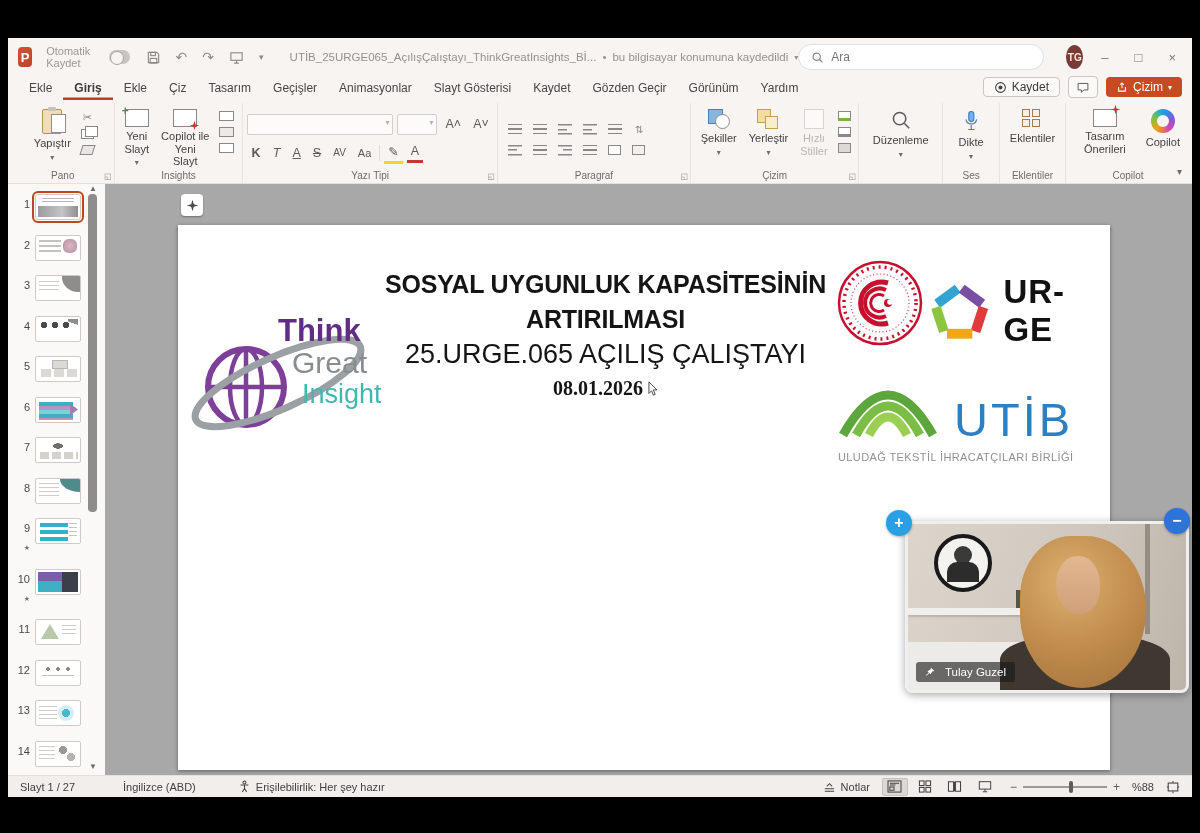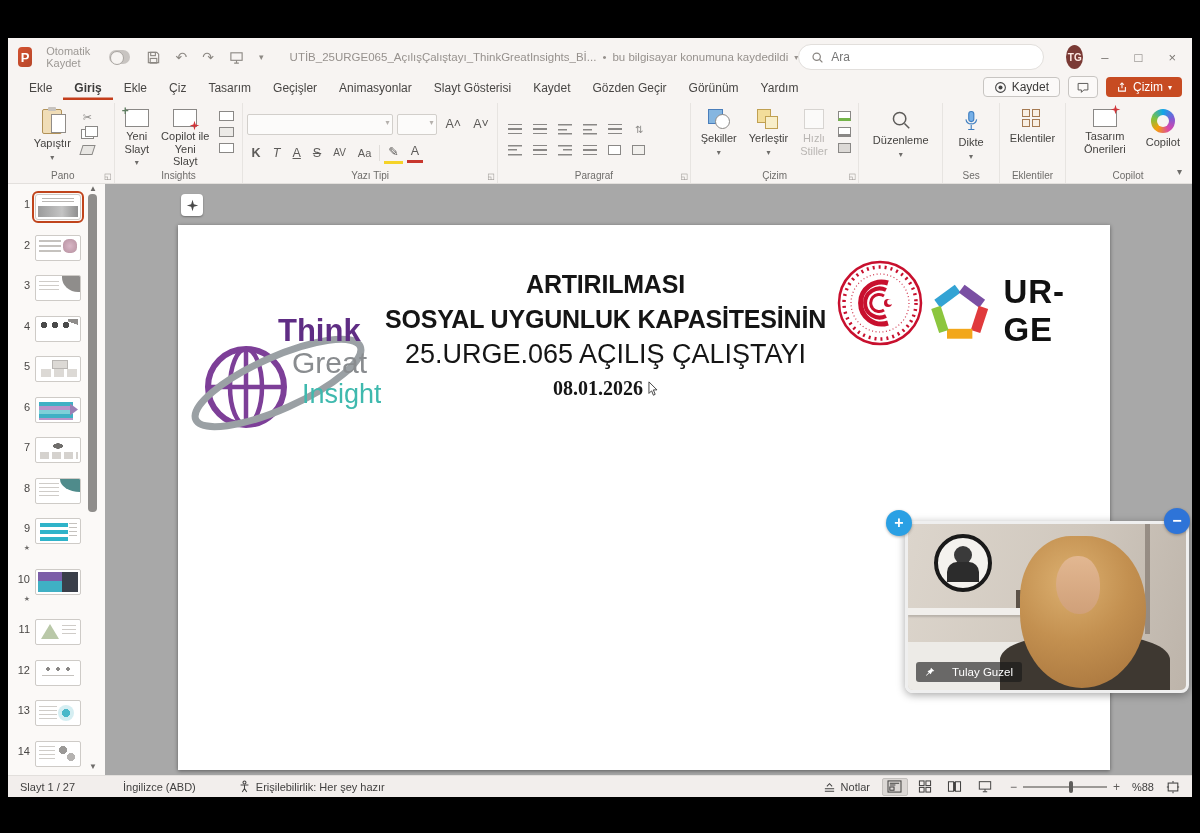--- a/index.html
+++ b/index.html
@@ -202,21 +202,21 @@
   .wc-portrait::before { content:""; position:absolute; left:16px; top:8px; width:18px; height:18px; border-radius:50%; background:#3a3a3a; }
   .wc-portrait::after { content:""; position:absolute; left:9px; top:24px; width:32px; height:20px; border-radius:10px 10px 0 0; background:#2c2c2c; }
   .wc-shelf { left:0; top:84px; width:150px; height:7px; background:#f1efec; box-shadow:0 2px 2px rgba(0,0,0,.15); }
   .wc-item { left:108px; top:66px; width:8px; height:18px; background:#5c5248; }
   .wc-couch { left:-18px; top:118px; width:150px; height:70px; background:#edebe7; border-radius:18px 18px 0 0; }
   .wc-body { left:92px; top:112px; width:170px; height:66px; background:#3e3831; border-radius:36% 36% 0 0; }
   .wc-hair { left:112px; top:12px; width:126px; height:152px; border-radius:46% 54% 58% 56%;
              background:radial-gradient(circle at 40% 30%,#dcb070 0%,#c39050 45%,#a4713a 100%); }
   .wc-face { left:148px; top:32px; width:44px; height:58px; border-radius:50% 50% 46% 54%;
              background:linear-gradient(180deg,#e2b791,#d0a079); }
-  .nametag { position:absolute; left:8px; bottom:8px; display:flex; align-items:center; gap:17px;
+  .nametag { position:absolute; left:8px; bottom:8px; display:flex; align-items:center; gap:10px;
              background:rgba(25,25,25,.62); border-radius:3px; padding:4px 9px; }
   .nametag span { font-size:11.5px; color:#fff; }
   .wc-btn { position:absolute; width:26px; height:26px; border-radius:50%; color:#fff; font-size:16px; font-weight:bold;
             display:flex; align-items:center; justify-content:center; box-shadow:0 1px 3px rgba(0,0,0,.3); z-index:5; }
   .wc-plus { left:781px; top:326px; background:#2aa0e4; }
   .wc-minus { left:1059px; top:324px; background:#2e74d8; }
 
   
   .statusbar { position:relative; height:22px; background:#f2eeec; border-top:1px solid #e2dfdc;
                display:flex; align-items:center; font-size:11px; color:#424140; padding:0 12px; }
@@ -599,22 +599,22 @@
       <div class="canvas">
         <div class="designer-chip">
           <svg width="13" height="13" viewBox="0 0 16 16">
               <path d="M8 1l1.6 5.4L15 8l-5.4 1.6L8 15 6.4 9.6 1 8l5.4-1.6z" fill="#4a4a4a"></path>
             </svg>
         </div>
 
         <div class="slide">
 
           <div class="titleblock">
+            <div class="tl">SOSYAL UYGUNLUK KAPASİTESİNİN</div>
             <div class="tl">ARTIRILMASI</div>
-            <div class="tl">SOSYAL UYGUNLUK KAPASİTESİNİN</div>
             <div class="sub">25.URGE.065 AÇILIŞ ÇALIŞTAYI</div>
             <div class="date">
               <span>08.01.2026</span>
               <svg width="11" height="16" viewBox="0 0 12 18" style="margin-top:4px">
                   <path d="M2 1v13l3-3 2 5 2-1-2-5h4z" fill="#fff" stroke="#333" stroke-width="1"></path>
                 </svg>
             </div>
           </div>
 
           <div class="logo-think">
@@ -647,20 +647,31 @@
             <svg width="62" height="60" viewBox="0 0 60 56">
               <path d="M7.3 20.6 28 5.4" stroke="#33a3d4" stroke-width="10" fill="none"></path>
               <path d="M32 5.4 52.7 20.6" stroke="#7a4fa3" stroke-width="10" fill="none"></path>
               <path d="M54 24.3 46 48.7" stroke="#e03a3c" stroke-width="10" fill="none"></path>
               <path d="M42.8 51 17.2 51" stroke="#f2a71b" stroke-width="10" fill="none"></path>
               <path d="M14 48.7 6 24.3" stroke="#8cc63e" stroke-width="10" fill="none"></path>
             </svg>
             <span class="urge-text">UR-GE</span>
           </div>
 
+          <div class="logo-utib">
+            <div class="utib-row">
+              <svg width="100" height="80" viewBox="0 0 100 80">
+                <path d="M5 74 Q50 -6 95 74" fill="none" stroke="#5ca63c" stroke-width="9"></path>
+                <path d="M18 74 Q50 16 82 74" fill="none" stroke="#7cbd45" stroke-width="9"></path>
+                <path d="M31 74 Q50 38 69 74" fill="none" stroke="#9bcf54" stroke-width="9"></path>
+              </svg>
+              <span class="utib-text">UTİB</span>
+            </div>
+            <div class="utib-caption">ULUDAĞ TEKSTİL İHRACATÇILARI BİRLİĞİ</div>
+          </div>
 
         </div>
 
         <div class="webcam">
           <i class="wc-frame"></i>
           <i class="wc-portrait"></i>
           <i class="wc-shelf"></i>
           <i class="wc-item"></i>
           <i class="wc-couch"></i>
           <i class="wc-body"></i>

